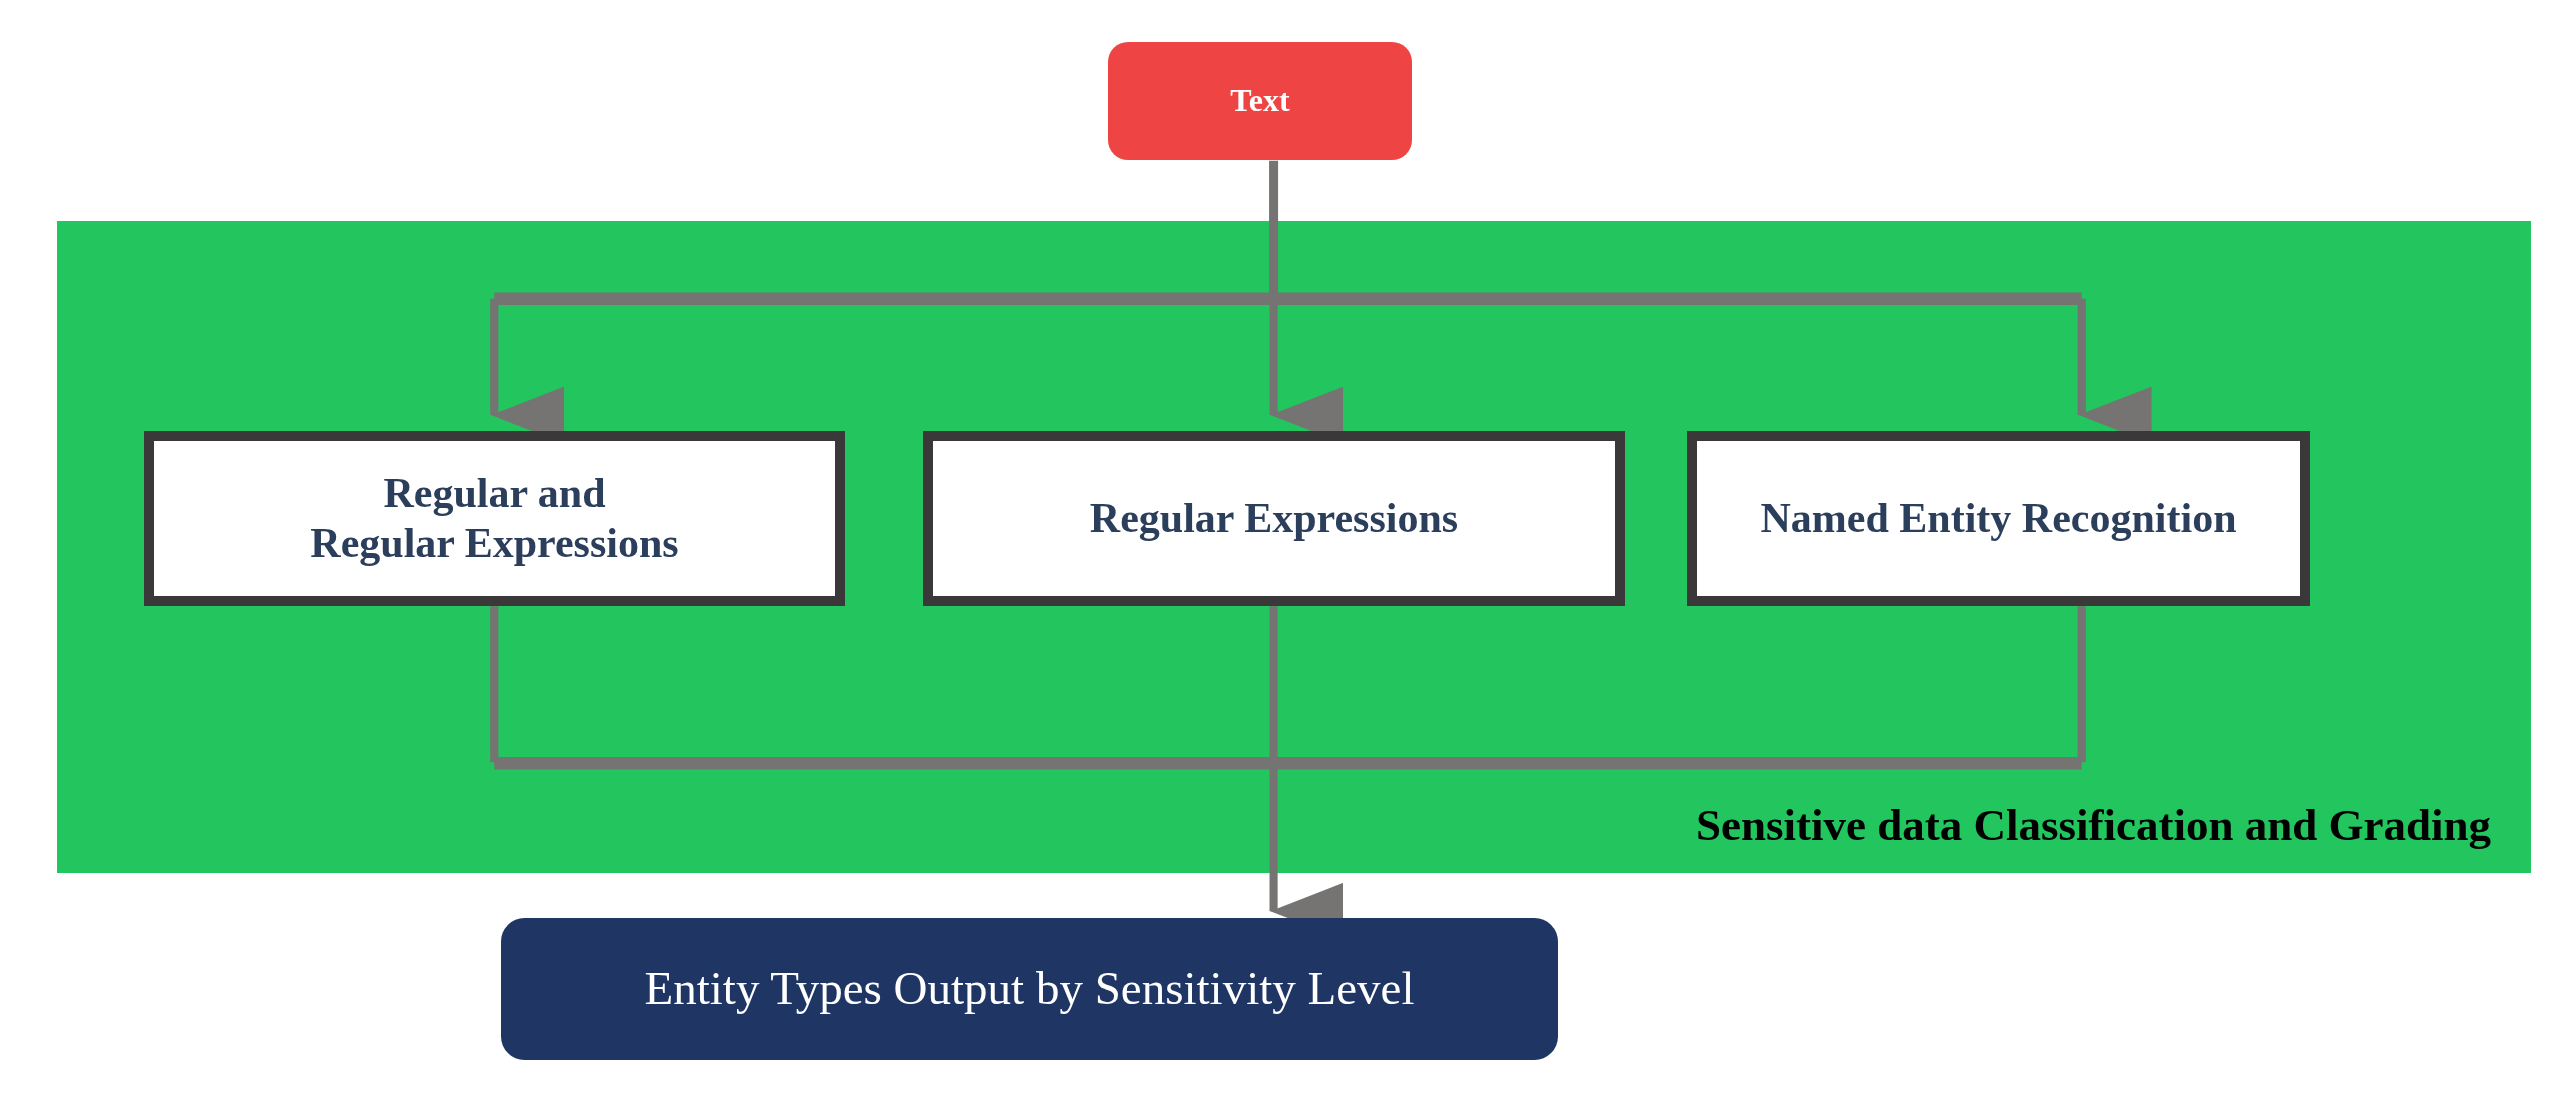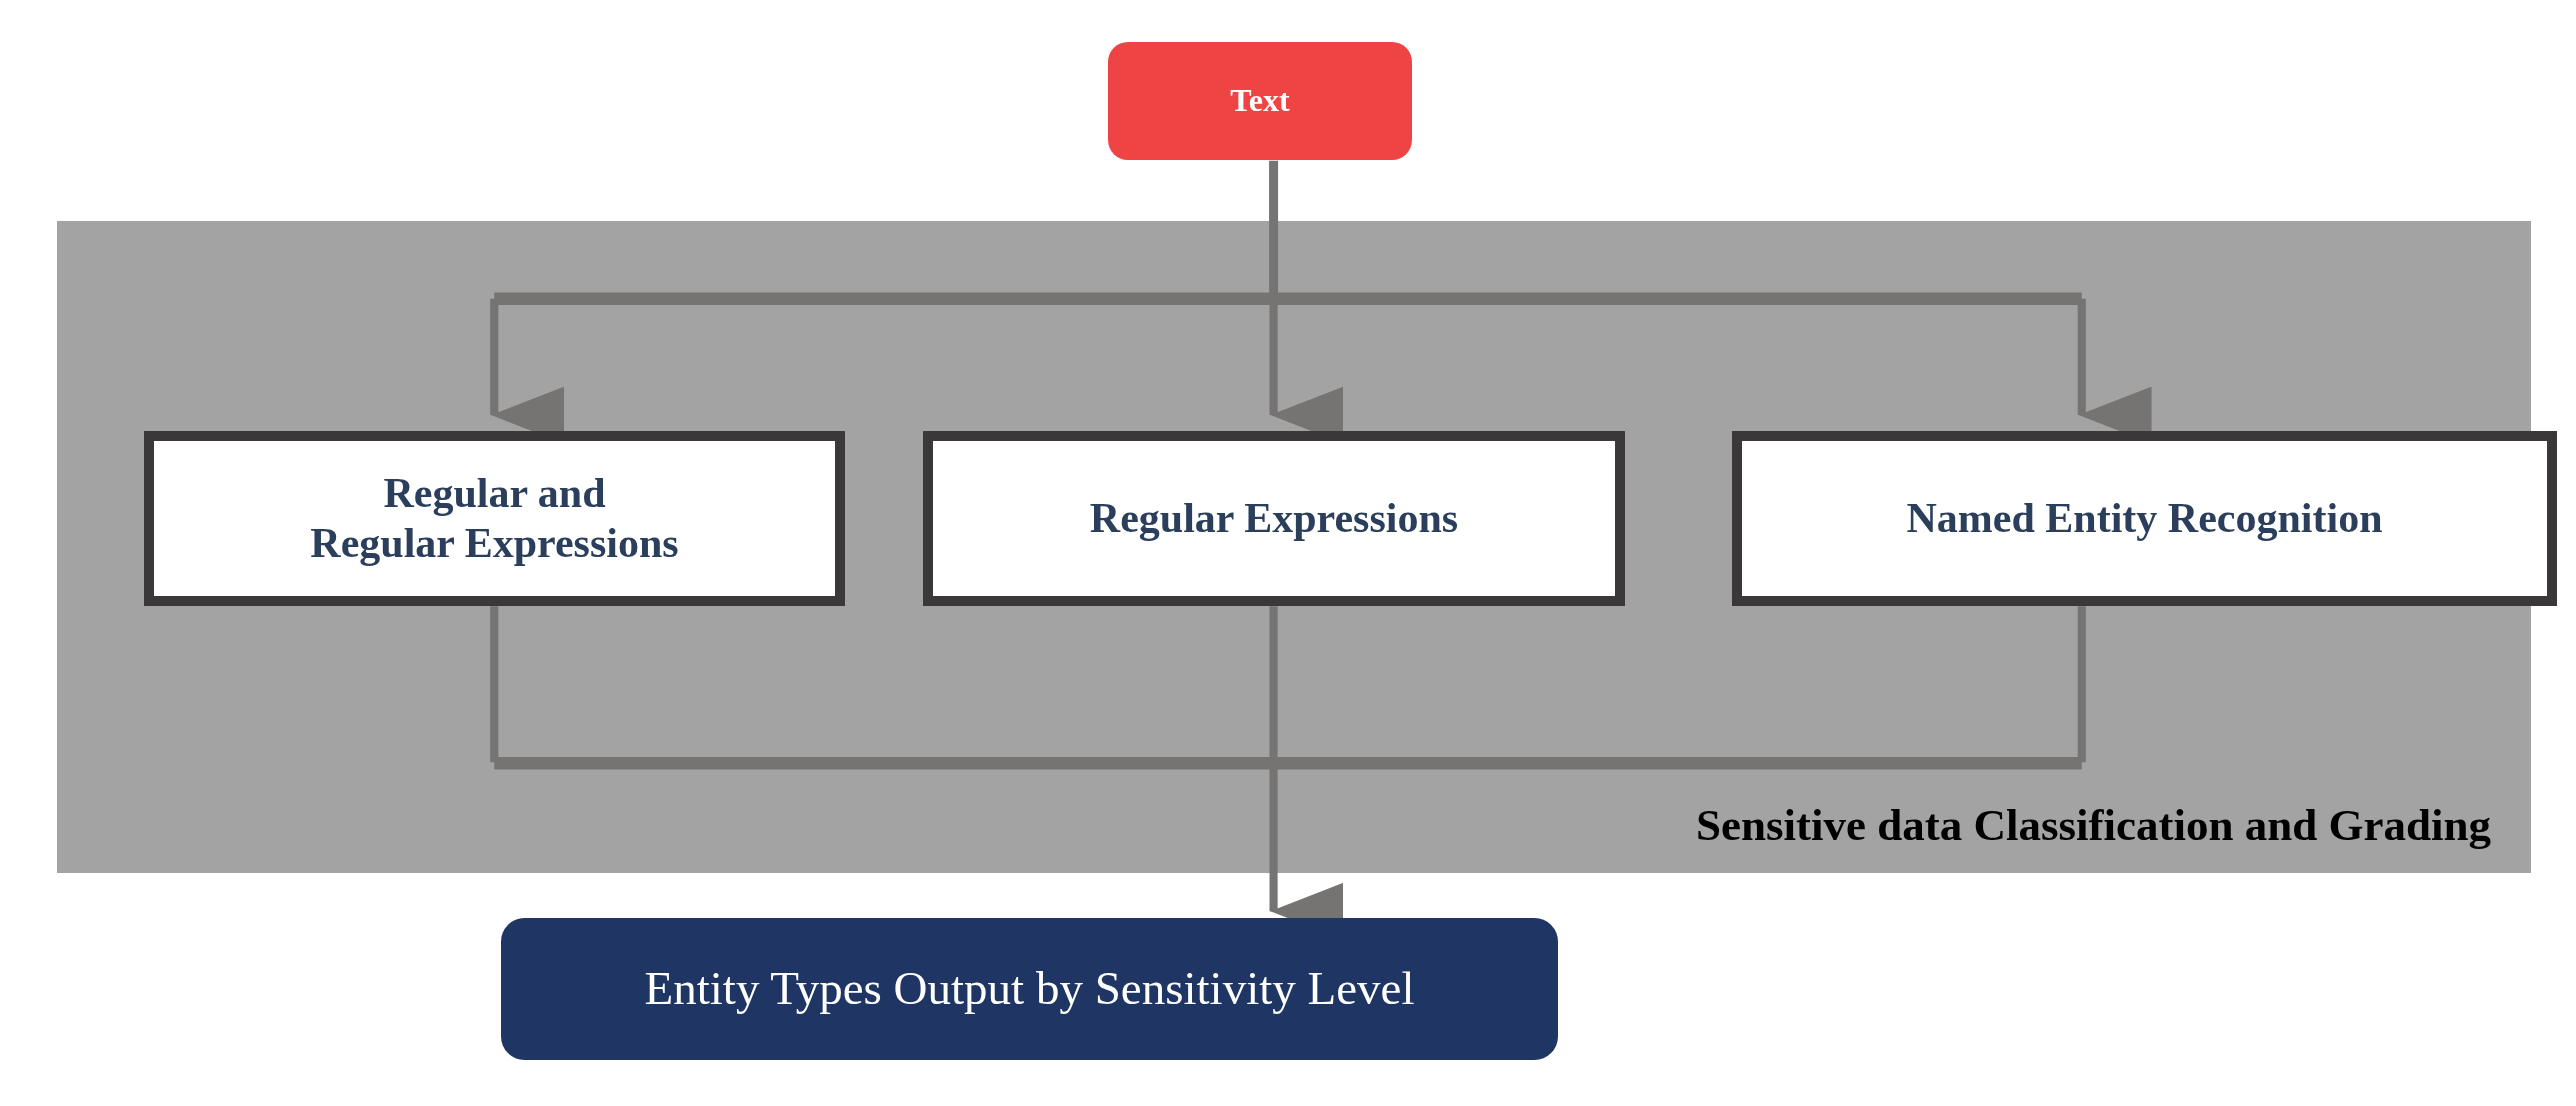--- a/index.html
+++ b/index.html
@@ -45,21 +45,21 @@
     font-size: 32px;
     font-weight: bold;
   }
   
   #classification-panel {
     position: absolute;
     left: 57px;
     top: 221px;
     width: 2474px;
     height: 652px;
-    background: #a3a3a3;
+    background: #22c55e;
   }
   #panel-caption {
     position: absolute;
     right: 40px;
     bottom: 21.6px;
     color: #000000;
     font-size: 45px;
     font-weight: bold;
     white-space: nowrap;
   }
@@ -68,21 +68,21 @@
     background: #ffffff;
     border: 10.8px solid #3a3838;
     color: #2b3f5c;
     font-size: 42px;
     font-weight: bold;
     top: 431px;
     height: 175px;
   }
   #method-box-0 { left: 144px;  width: 701px; }
   #method-box-1 { left: 923px; width: 702px; }
-  #method-box-2 { left: 1732px; width: 825px; }
+  #method-box-2 { left: 1687px; width: 623px; }
   .method-label { display: block; padding: 0 12.6px; }
   
   #output-node {
     left: 501px;
     top: 918px;
     width: 1057px;
     height: 142px;
     background: #1f3665;
     border-radius: 23.5px;
     color: #ffffff;

